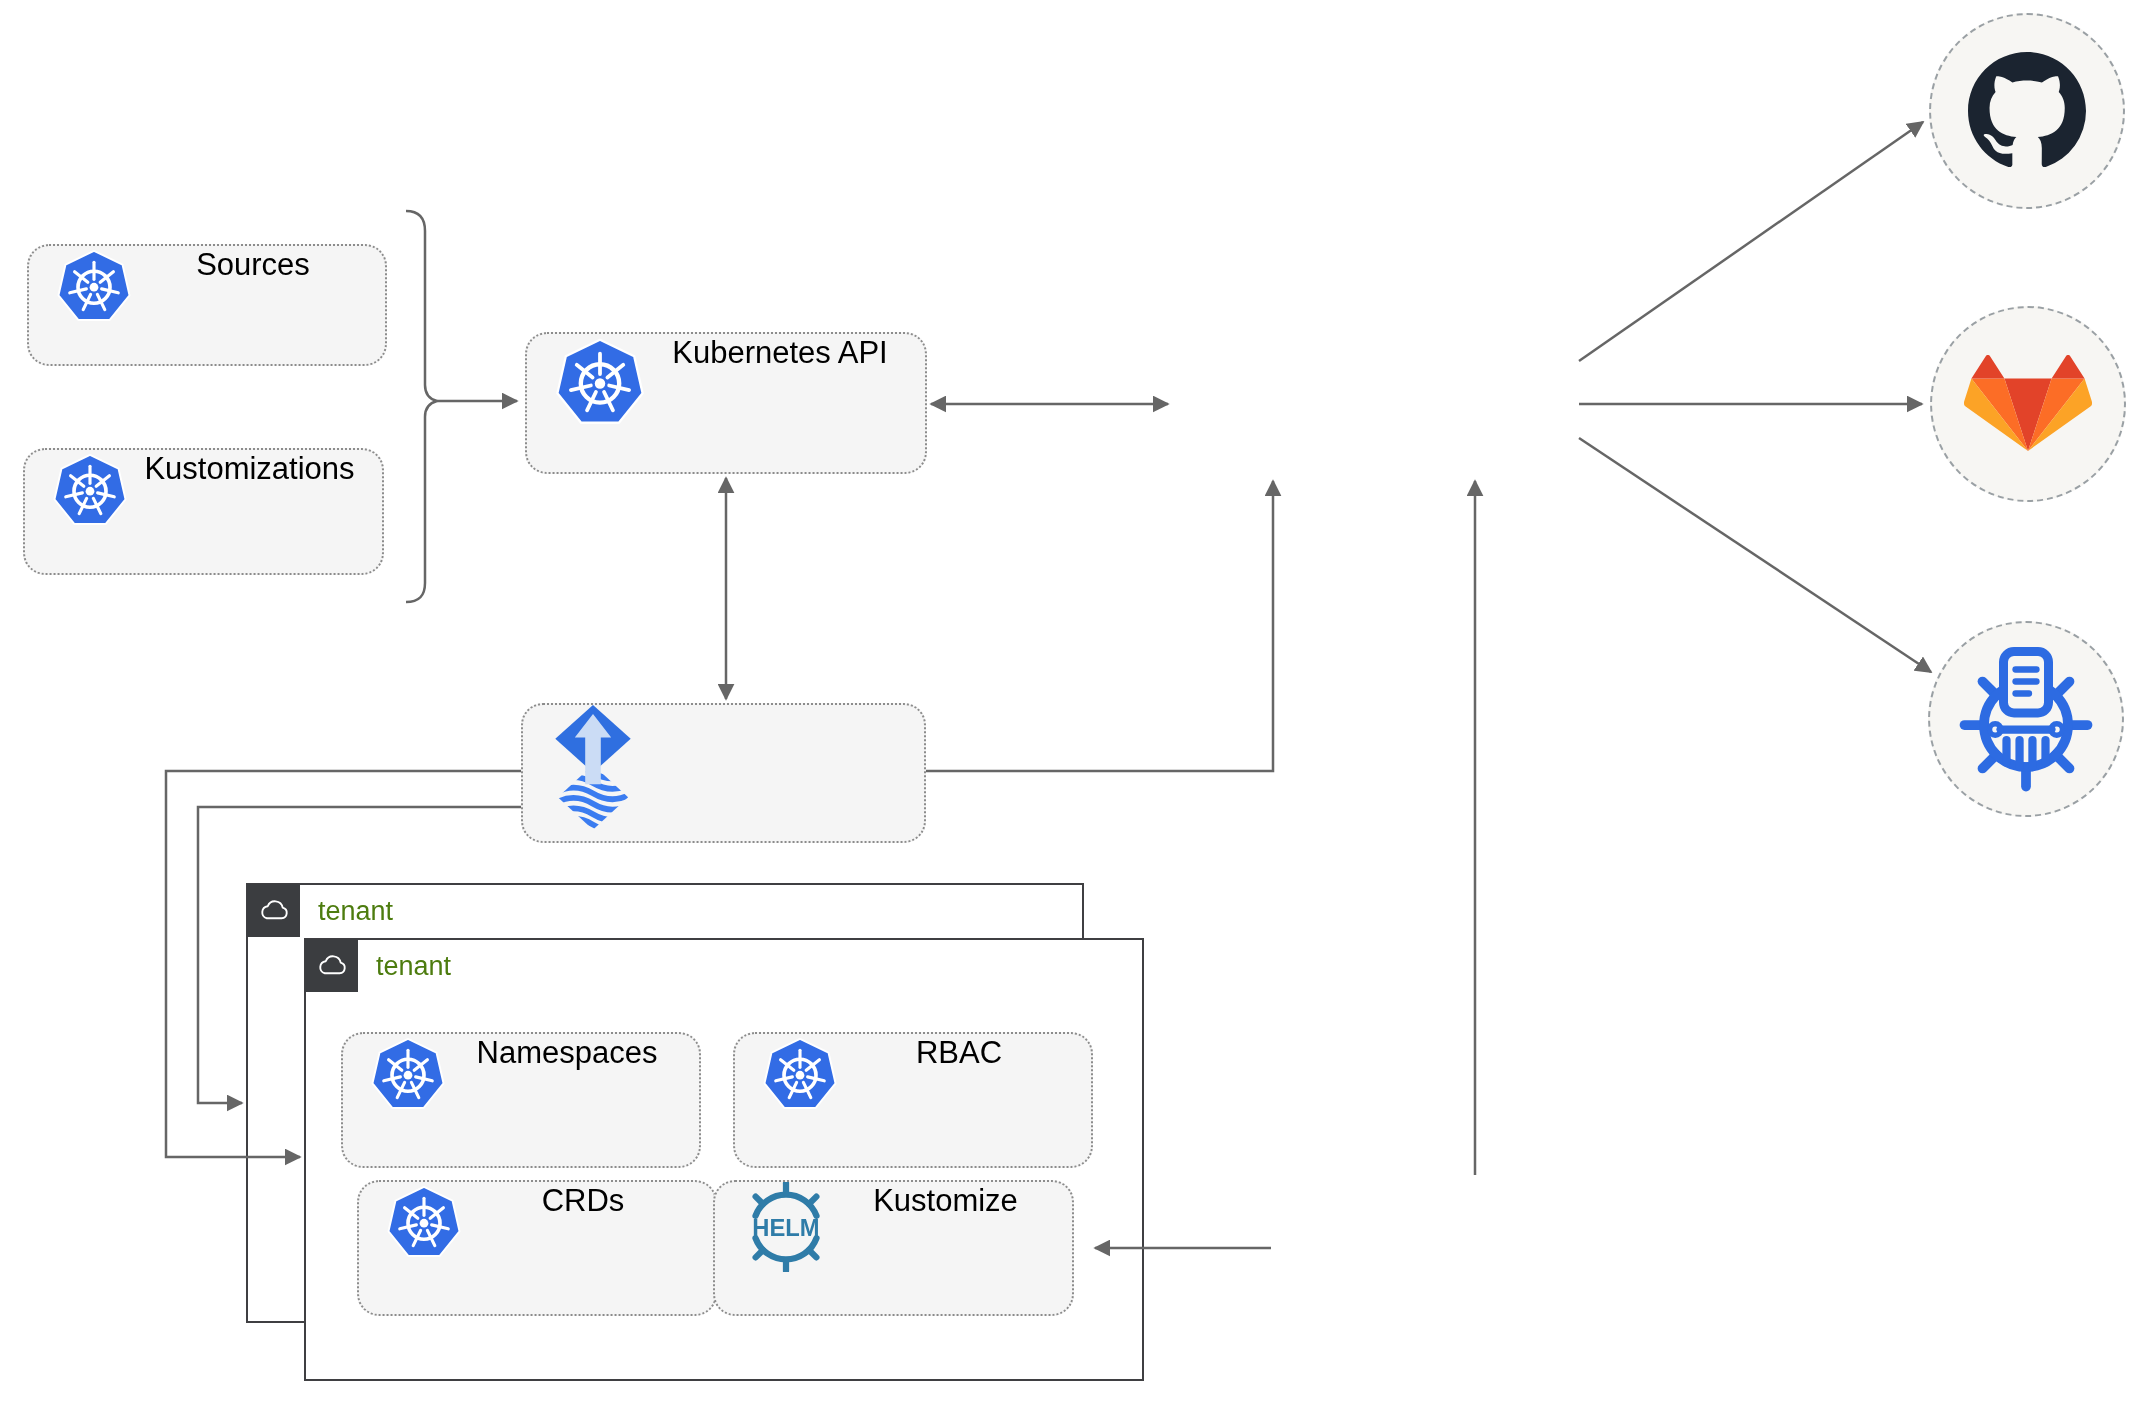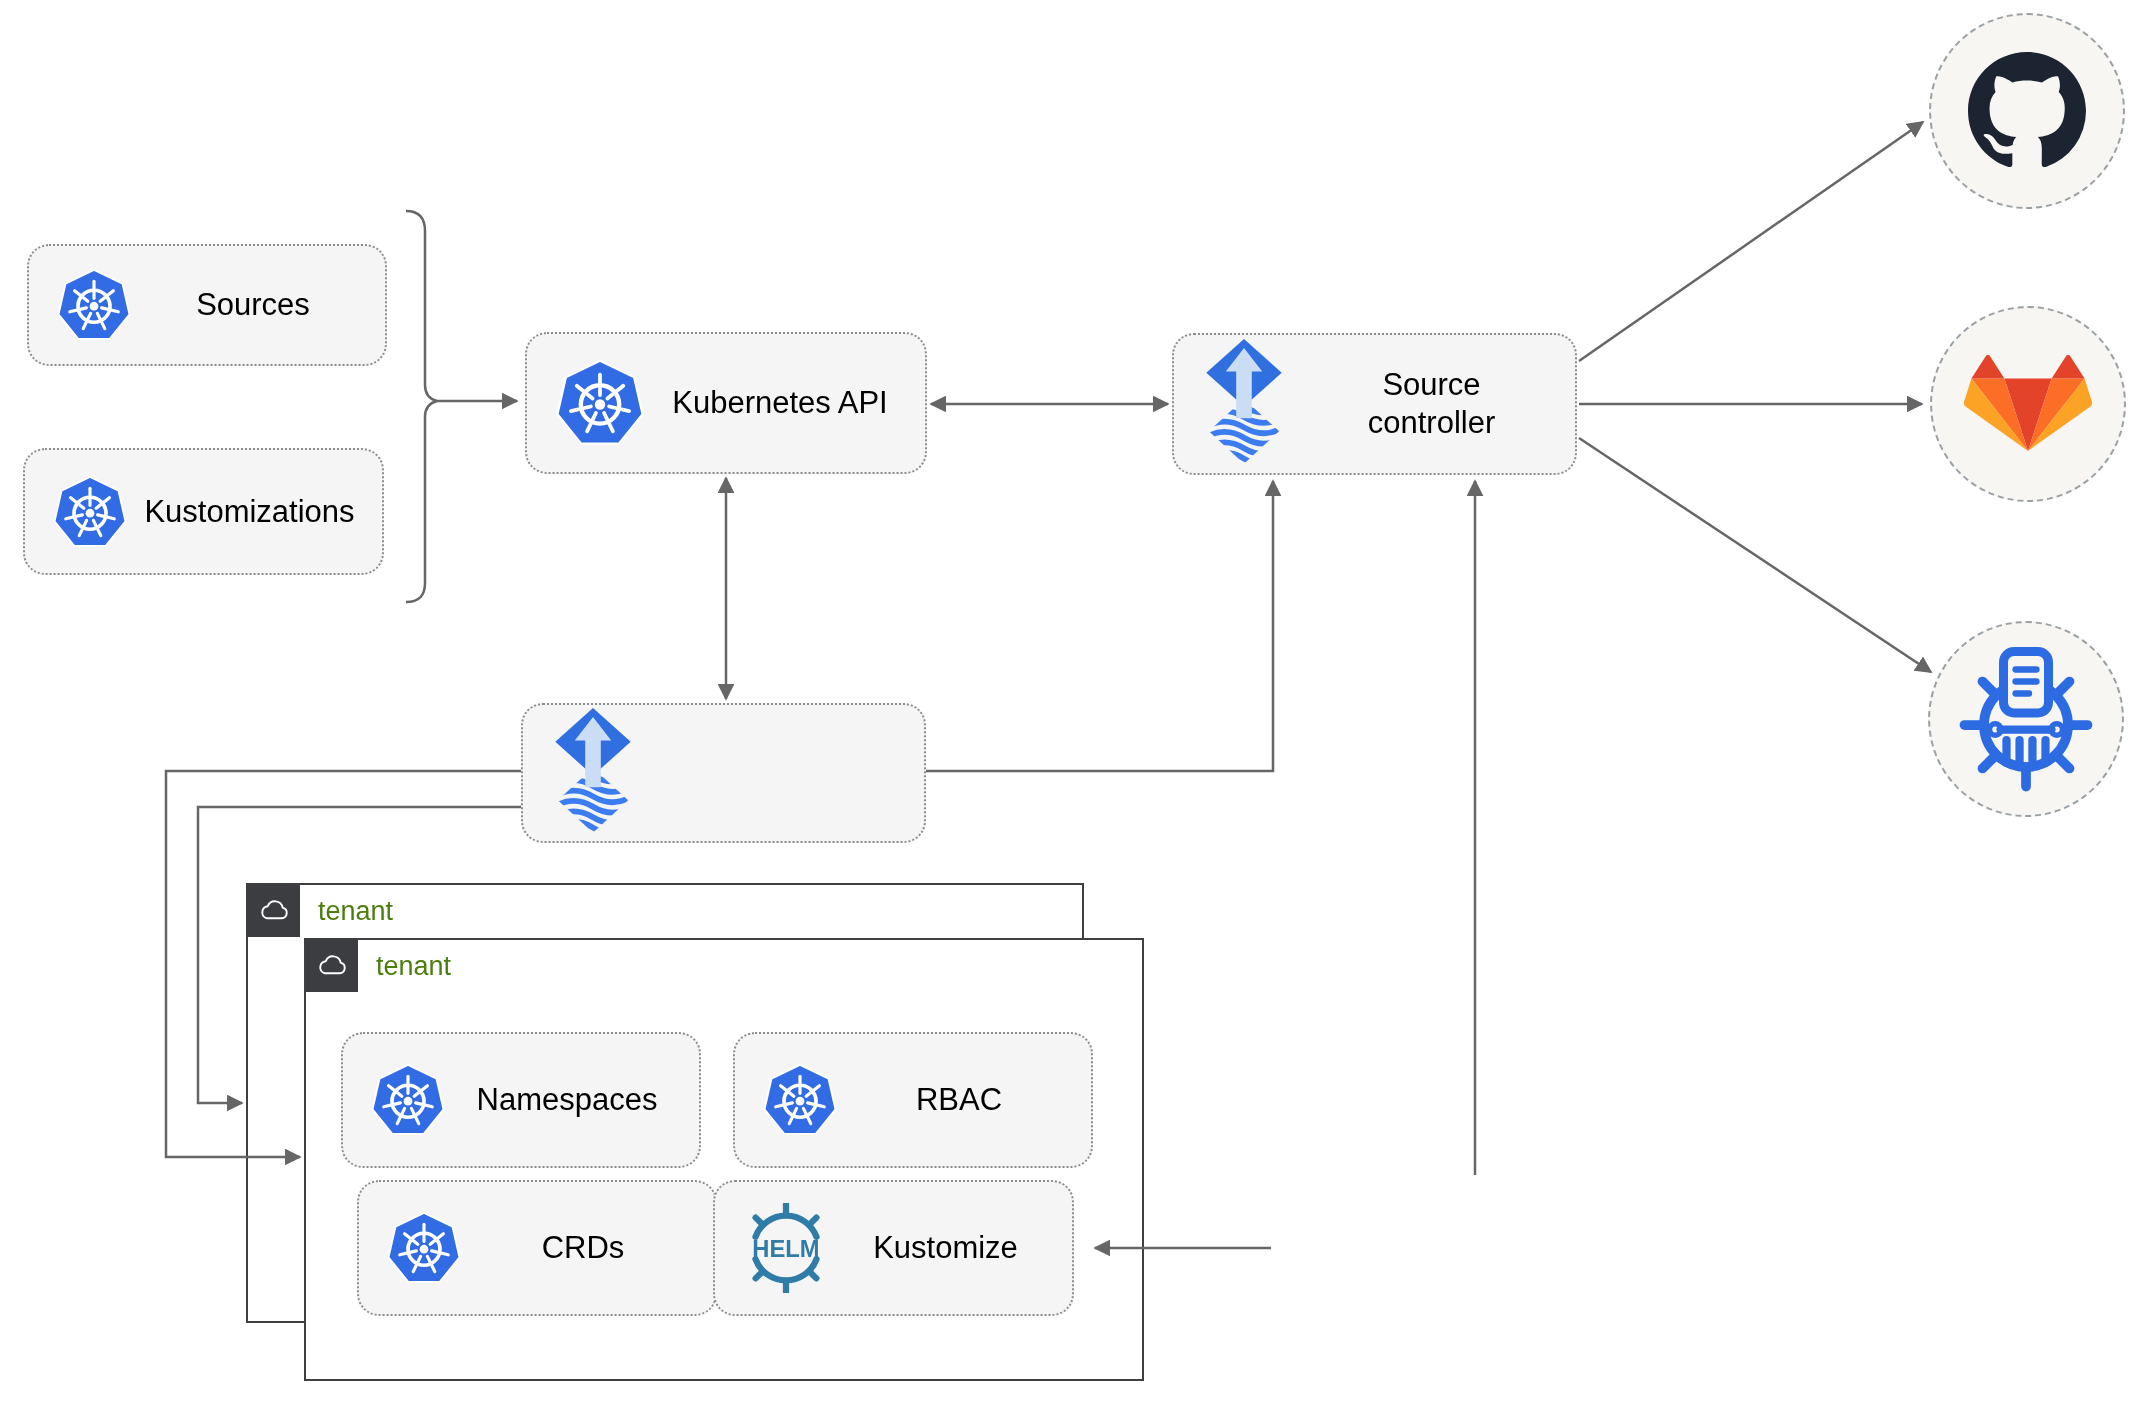--- a/index.html
+++ b/index.html
@@ -8,21 +8,21 @@
     --c-gl-amber:#FCA326; --c-cm:#2D6BE2; --c-conn:#666666; --c-node-fill:#F5F5F5;
     --c-node-border:#8C8C8C; --c-tenant-border:#3F3F42; --c-tenant-tab:#3B3D40;
     --c-remote-fill:#F7F6F3; --c-bg:#FFFFFF;
   }
   html,body{margin:0;padding:0}
   body{background:var(--c-bg);font-family:"Liberation Sans",sans-serif;}
   .canvas{position:relative;width:2144px;height:1407px;background:var(--c-bg);overflow:hidden}
 
   .node{position:absolute;box-sizing:border-box;background:var(--c-node-fill);
     border:2.5px dotted var(--c-node-border);border-radius:22px;
-    display:flex;align-items:center;font-size:31px;color:#000;z-index:5}
+    display:flex;font-size:31px;color:#000;z-index:5}
   .icon{flex:none;display:flex;align-items:center;justify-content:center}
   .icon svg{display:block;width:100%;height:100%}
   .node .icon{margin-left:26px}
   .icon-k8s{width:78px;height:80px}
   .node-lg .icon-k8s{width:94px;height:96px}
   .icon-flux{width:88px;height:130px}
   .icon-helm{width:90px;height:90px}
   .label{flex:1;text-align:center;padding:0 20px 0 8px;line-height:1.22}
   .two-line .label{flex:initial;width:225px;margin:0 auto;padding:0}
 
@@ -104,42 +104,20 @@
   <line x1="29.2" y1="39.9" x2="23.1" y2="52.5"></line>
             <line x1="25.7" y1="35.4" x2="12" y2="38.6"></line>
   <line x1="26.9" y1="29.9" x2="16" y2="21.2"></line>
  </g>
  <circle cx="32" cy="34" r="3.6" fill="#fff"></circle>
 </svg>
       </span>
     <span class="label">Kubernetes API</span>
   </div>
 
-  <div class="node two-line" style="left:1172px;top:333px;width:405px;height:142px">
-    <span class="icon icon-flux">
-        <svg viewBox="0 0 64 100">
- <defs>
-            <clipPath id="fluxclip3">
-              <polygon points="32,46 59,71 32,96 5,71"></polygon>
-            </clipPath>
-          </defs>
- <g clip-path="url(#fluxclip3)" style="stroke:var(--c-flux-wave)" stroke-width="4.4" fill="none">
-  <path d="M2 52 q 15 -9 30 0 q 15 9 30 0"></path>
-            <path d="M2 60 q 15 -9 30 0 q 15 9 30 0"></path>
-  <path d="M2 68 q 15 -9 30 0 q 15 9 30 0"></path>
-            <path d="M2 76 q 15 -9 30 0 q 15 9 30 0"></path>
-  <path d="M2 84 q 15 -9 30 0 q 15 9 30 0"></path>
-            <path d="M2 92 q 15 -9 30 0 q 15 9 30 0"></path>
- </g>
- <polygon points="32,0 61,26 32,52 3,26" style="fill:var(--c-flux)"></polygon>
- <path d="M32 7 L46 25 L38 25 L38 61 L26 61 L26 25 L18 25 Z" style="fill:var(--c-flux-arrow)"></path>
-</svg>
-      </span>
-    <span class="label">Source controller</span>
-  </div>
 
   <div class="node two-line" style="left:521px;top:703px;width:405px;height:140px">
     <span class="icon icon-flux">
         <svg viewBox="0 0 64 100">
  <defs>
             <clipPath id="fluxclip4">
               <polygon points="32,46 59,71 32,96 5,71"></polygon>
             </clipPath>
           </defs>
  <g clip-path="url(#fluxclip4)" style="stroke:var(--c-flux-wave)" stroke-width="4.4" fill="none">

